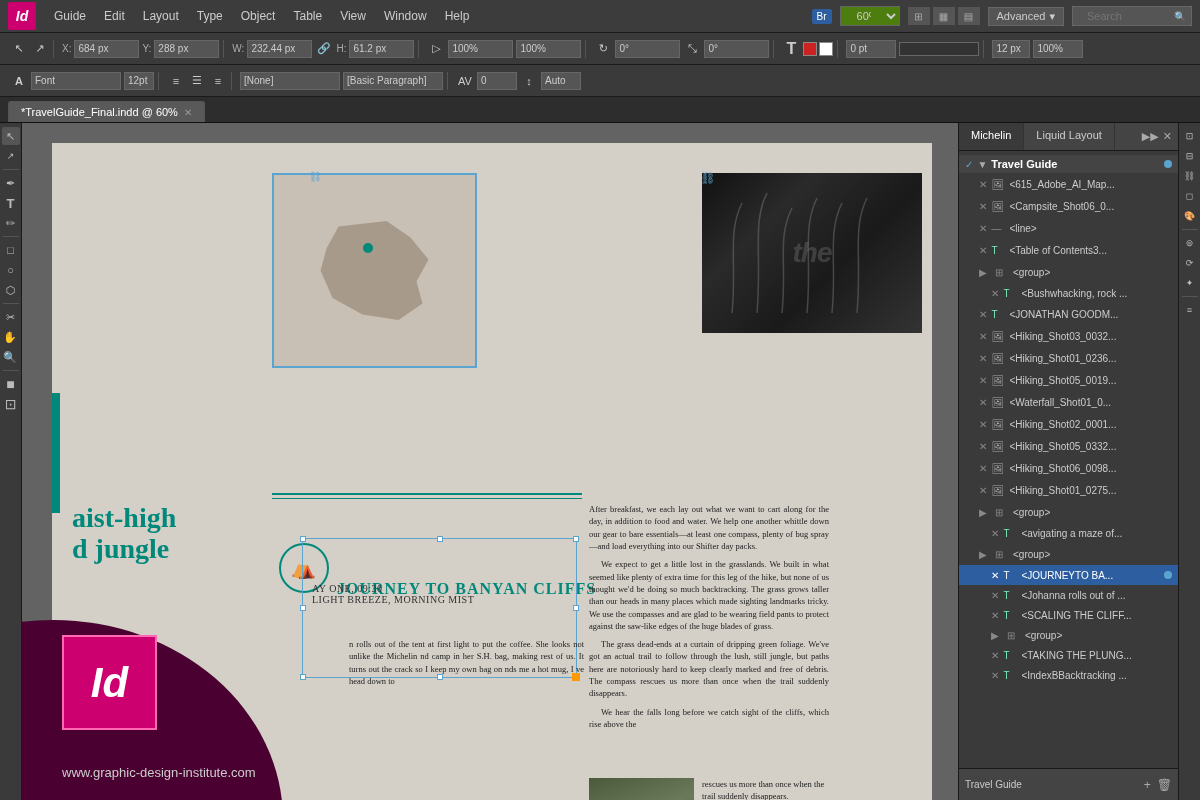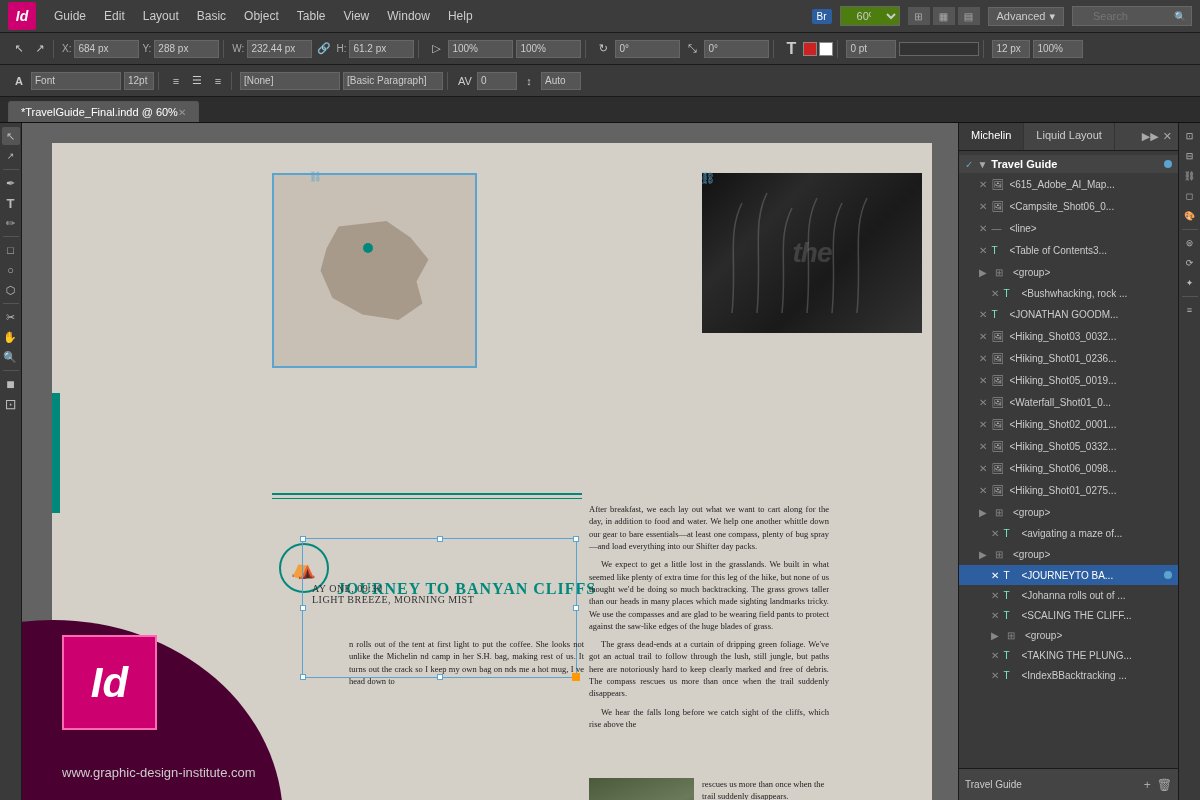--- a/index.html
+++ b/index.html
@@ -33,21 +33,21 @@
       background: #2d5fa0; color: #fff; font-size: 10px; padding: 2px 5px; border-radius: 2px;
     }
     .zoom-select {
       background: #4d7c0f; color: #ccc; border: 1px solid #666; font-size: 11px; padding: 2px 12px; width: 60px;
     }
     .advanced-btn {
       background: #555; color: #ccc; font-size: 11px; padding: 2px 8px; border: 1px solid #666;
       display: flex; align-items: center; gap: 4px;
     }
     .search-box {
-      background: #555; border: 1px solid #666; width: 120px; height: 20px; padding: 0 20px;
+      background: #555; border: 1px solid #666; width: 120px; height: 20px; padding: 0 14px;
       color: #ccc; font-size: 11px;
     }
 
     
     .toolbar1 {
       height: 32px;
       background: #3a3a3a;
       display: flex;
       align-items: center;
       padding: 0 6px;
@@ -85,21 +85,21 @@
       height: 26px;
       background: #2d2d2d;
       display: flex;
       align-items: flex-end;
       padding: 0 0 0 8px;
       border-bottom: 1px solid #111;
     }
     .tab {
       background: #4a4a4a; color: #ccc; font-size: 11px;
       padding: 4px 12px; border-radius: 3px 3px 0 0;
-      display: flex; align-items: center; 
+      display: flex; align-items: center; gap: 6px;
       border: 1px solid #555; border-bottom: none;
     }
     .tab.active { background: #595959; color: #fff; }
     .tab-close { color: #999; font-size: 10px; cursor: pointer; }
 
     
     .main-layout {
       display: flex;
       height: calc(800px - 33px - 32px - 32px - 26px);
     }
@@ -415,21 +415,21 @@
 <body>
 
 <div class="menu-bar">
   <div class="app-logo">
     <span>Id</span>
   </div>
   <div class="menu-items">
     <span class="menu-item">Guide</span>
     <span class="menu-item">Edit</span>
     <span class="menu-item">Layout</span>
-    <span class="menu-item">Basic</span>
+    <span class="menu-item">Type</span>
     <span class="menu-item">Object</span>
     <span class="menu-item">Table</span>
     <span class="menu-item">View</span>
     <span class="menu-item">Window</span>
     <span class="menu-item">Help</span>
   </div>
   <div class="menu-right">
     <span class="bridge-btn">Br</span>
     <select class="zoom-select">
       <option>60%</option><option>75%</option><option>100%</option>
@@ -584,20 +584,24 @@
             <path d="M45,130 C50,70 40,40 55,10" stroke="#888" stroke-width="1.5" fill="none"></path>
             <path d="M70,130 C75,80 65,55 80,25" stroke="#888" stroke-width="1.5" fill="none"></path>
             <path d="M95,130 C100,75 90,45 105,15" stroke="#888" stroke-width="1.5" fill="none"></path>
             <path d="M120,130 C125,80 115,50 130,20" stroke="#888" stroke-width="1.5" fill="none"></path>
             <path d="M145,130 C150,75 140,45 155,15" stroke="#888" stroke-width="1.5" fill="none"></path>
           </svg>
         </div>
       </div>
       <div class="link-icon">⛓</div>
 
+      <div class="heading-left">
+        <div>aist-high</div>
+        <div>d jungle</div>
+      </div>
 
       <div class="teal-section-line"></div>
       <div class="teal-section-line2"></div>
 
       <div class="journey-icon">
         <span class="tent-icon">⛺</span>
       </div>
 
       <div class="journey-title">JOURNEY TO BANYAN CLIFFS</div>
 

